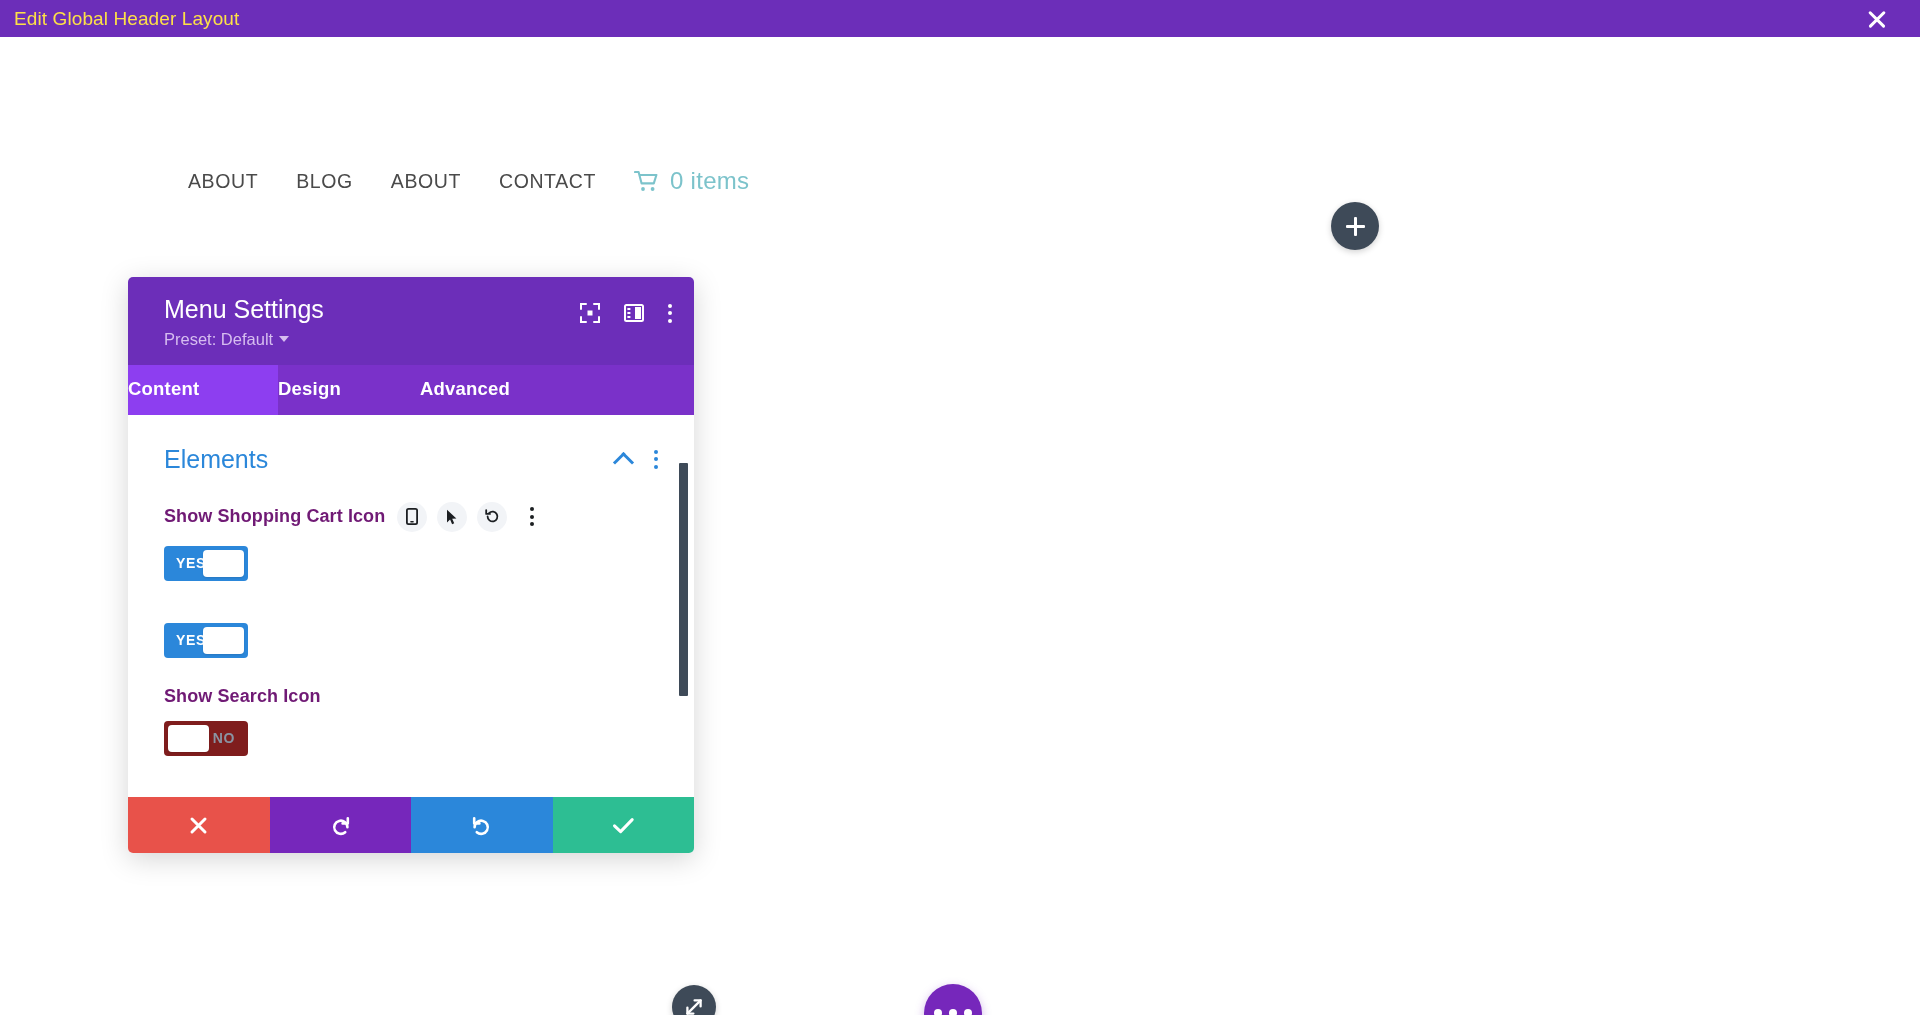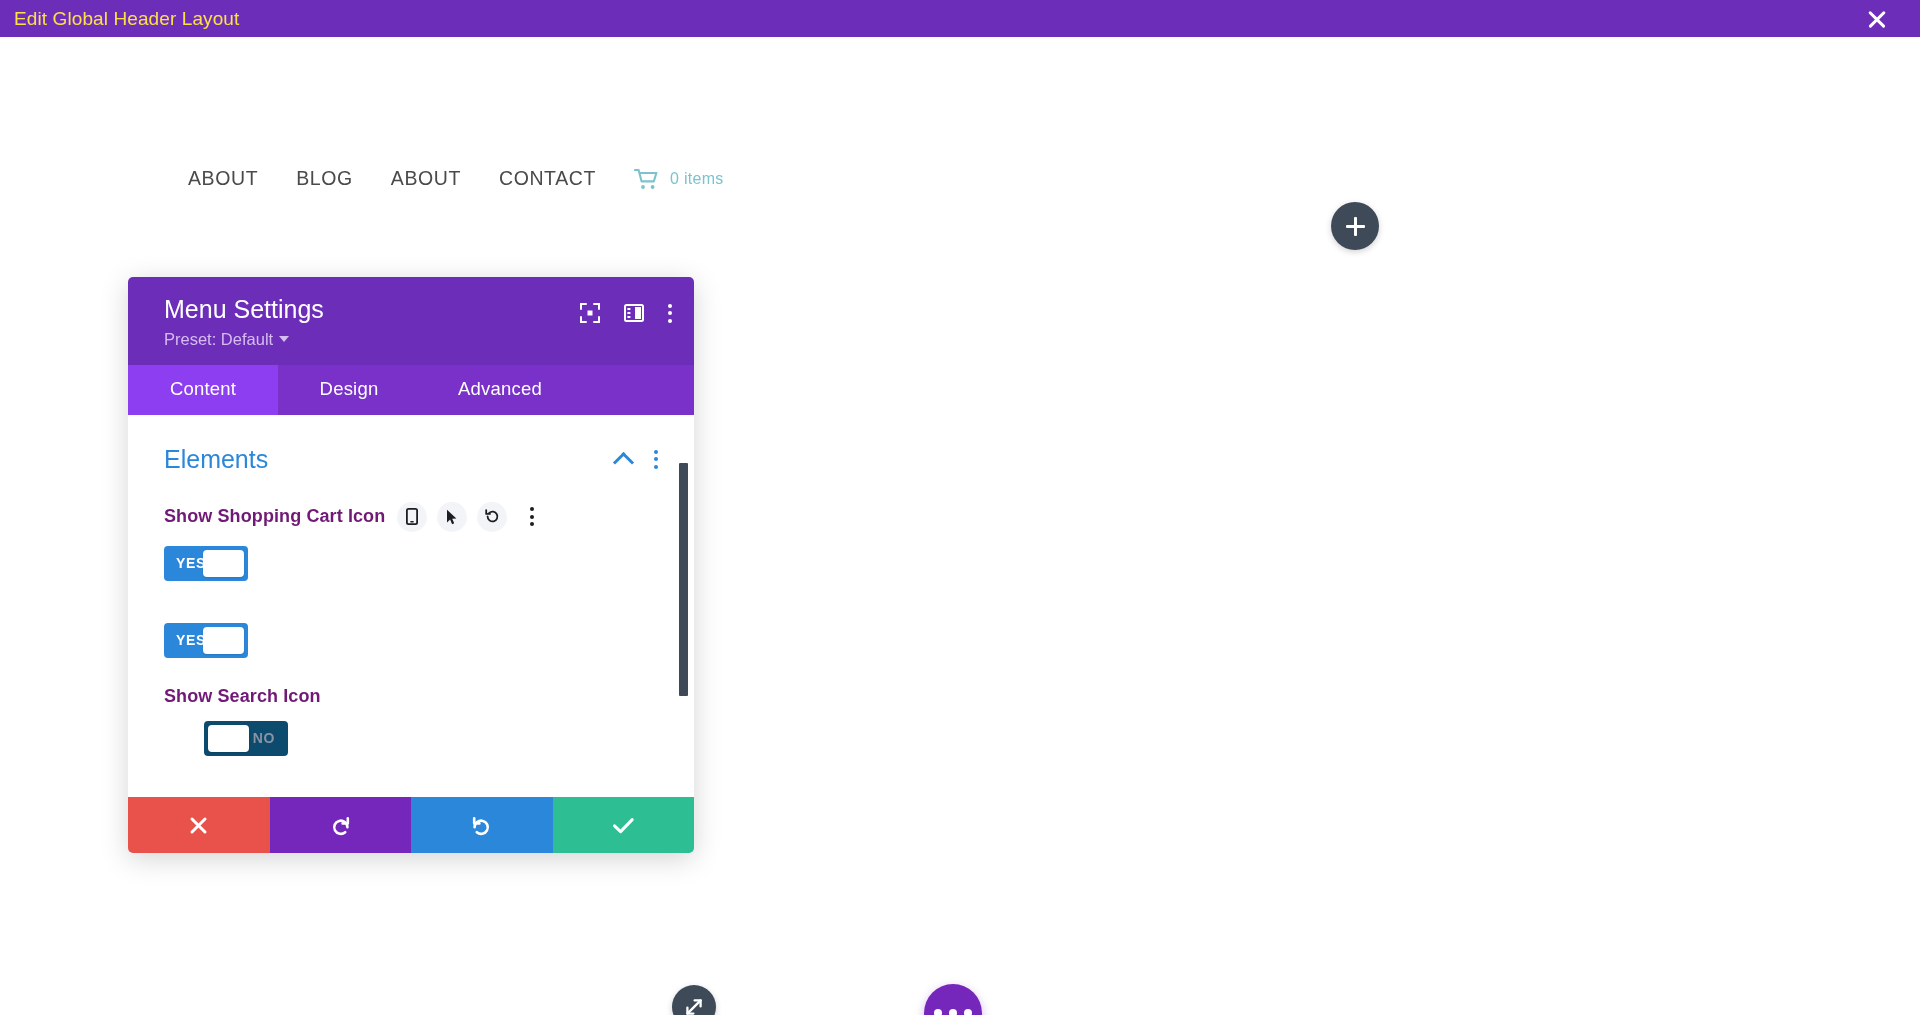--- a/index.html
+++ b/index.html
@@ -39,21 +39,21 @@
   .site-nav {
     position: absolute; left: 188px; top: 130px;
     display: flex; align-items: center; gap: 0;
   }
   .nav-link {
     color: #4a4a4a; font-size: 19.5px; letter-spacing: .6px;
     margin-right: 38px; cursor: pointer; white-space: nowrap;
   }
   .nav-cart { display: flex; align-items: center; gap: 10px; cursor: pointer; }
   .cart-glyph { display: block; width: 26px; height: 22px; }
-  .cart-count { color: #7cc3cb; font-size: 16px; letter-spacing: .3px; }
+  .cart-count { color: #7cc3cb; font-size: 24px; letter-spacing: .3px; }
 
   
   .round-btn {
     position: absolute; border-radius: 50%;
     display: flex; align-items: center; justify-content: center;
     cursor: pointer; box-shadow: 0 2px 6px rgba(0,0,0,.18);
   }
   .add-module-btn {
     left: 1331px; top: 165px; width: 48px; height: 48px; background: #3e4a58;
   }
@@ -92,22 +92,22 @@
     width: 0; height: 0; border-left: 5px solid transparent; border-right: 5px solid transparent;
     border-top: 6px solid #d6bdf0; display: inline-block;
   }
   .panel-header-icons { display: flex; align-items: center; gap: 24px; margin-top: 8px; }
   .hdr-icon { cursor: pointer; display: flex; align-items: center; justify-content: center; }
   .kebab { display: flex; flex-direction: column; align-items: center; gap: 3.5px; cursor: pointer; }
   .kebab i { width: 4px; height: 4px; border-radius: 50%; background: #fff; display: block; }
 
   .panel-tabs { display: flex; background: #7a31c9; }
   .panel-tab {
-    flex: 0 0 auto; padding: 13px 0 15px; text-align: center;
-    color: #fff; font-size: 18.5px; cursor: pointer; letter-spacing: .2px;
+    flex: 0 0 auto; padding: 13px 0 15px; text-align: left;
+    color: #fff; font-size: 18.5px; cursor: pointer; letter-spacing: .2px; font-weight: bold;
   }
   .panel-tab.tab-content  { width: 150px; }
   .panel-tab.tab-design   { width: 142px; }
   .panel-tab.tab-advanced { width: 160px; }
   .panel-tab.active { background: #8d3ef0; }
 
   .panel-body { flex: 1; position: relative; overflow: hidden; background: #fff; }
   .scroll-area { position: absolute; inset: 0; padding: 0 4px 0 0; }
 
   .section-head {
@@ -137,21 +137,21 @@
   }
   .opt-icon.bare { background: transparent; }
   .kebab.dark i { background: #1c1f22; width: 4px; height: 4px; }
 
   
   .toggle {
     margin-top: 14px; width: 84px; height: 35px; border-radius: 4px;
     display: flex; align-items: center; cursor: pointer; position: relative;
   }
   .toggle.on  { background: #2b87da; justify-content: flex-start; }
-  .toggle.off { background: #0c4a6e; justify-content: flex-end; margin-left: 40px; }
+  .toggle.off { background: #7f1d1d; justify-content: flex-end; }
   .toggle .knob {
     width: 41px; height: 27px; border-radius: 4px; background: #fff; position: absolute;
     box-shadow: 0 1px 2px rgba(0,0,0,.12);
   }
   .toggle.on .knob  { right: 4px; }
   .toggle.off .knob { left: 4px; }
   .toggle .state-text { font-size: 14px; font-weight: 700; letter-spacing: .6px; position: absolute; }
   .toggle.on .state-text  { color: #ffffff; left: 12px; }
   .toggle.off .state-text { color: #8a94a3; right: 13px; }
 

